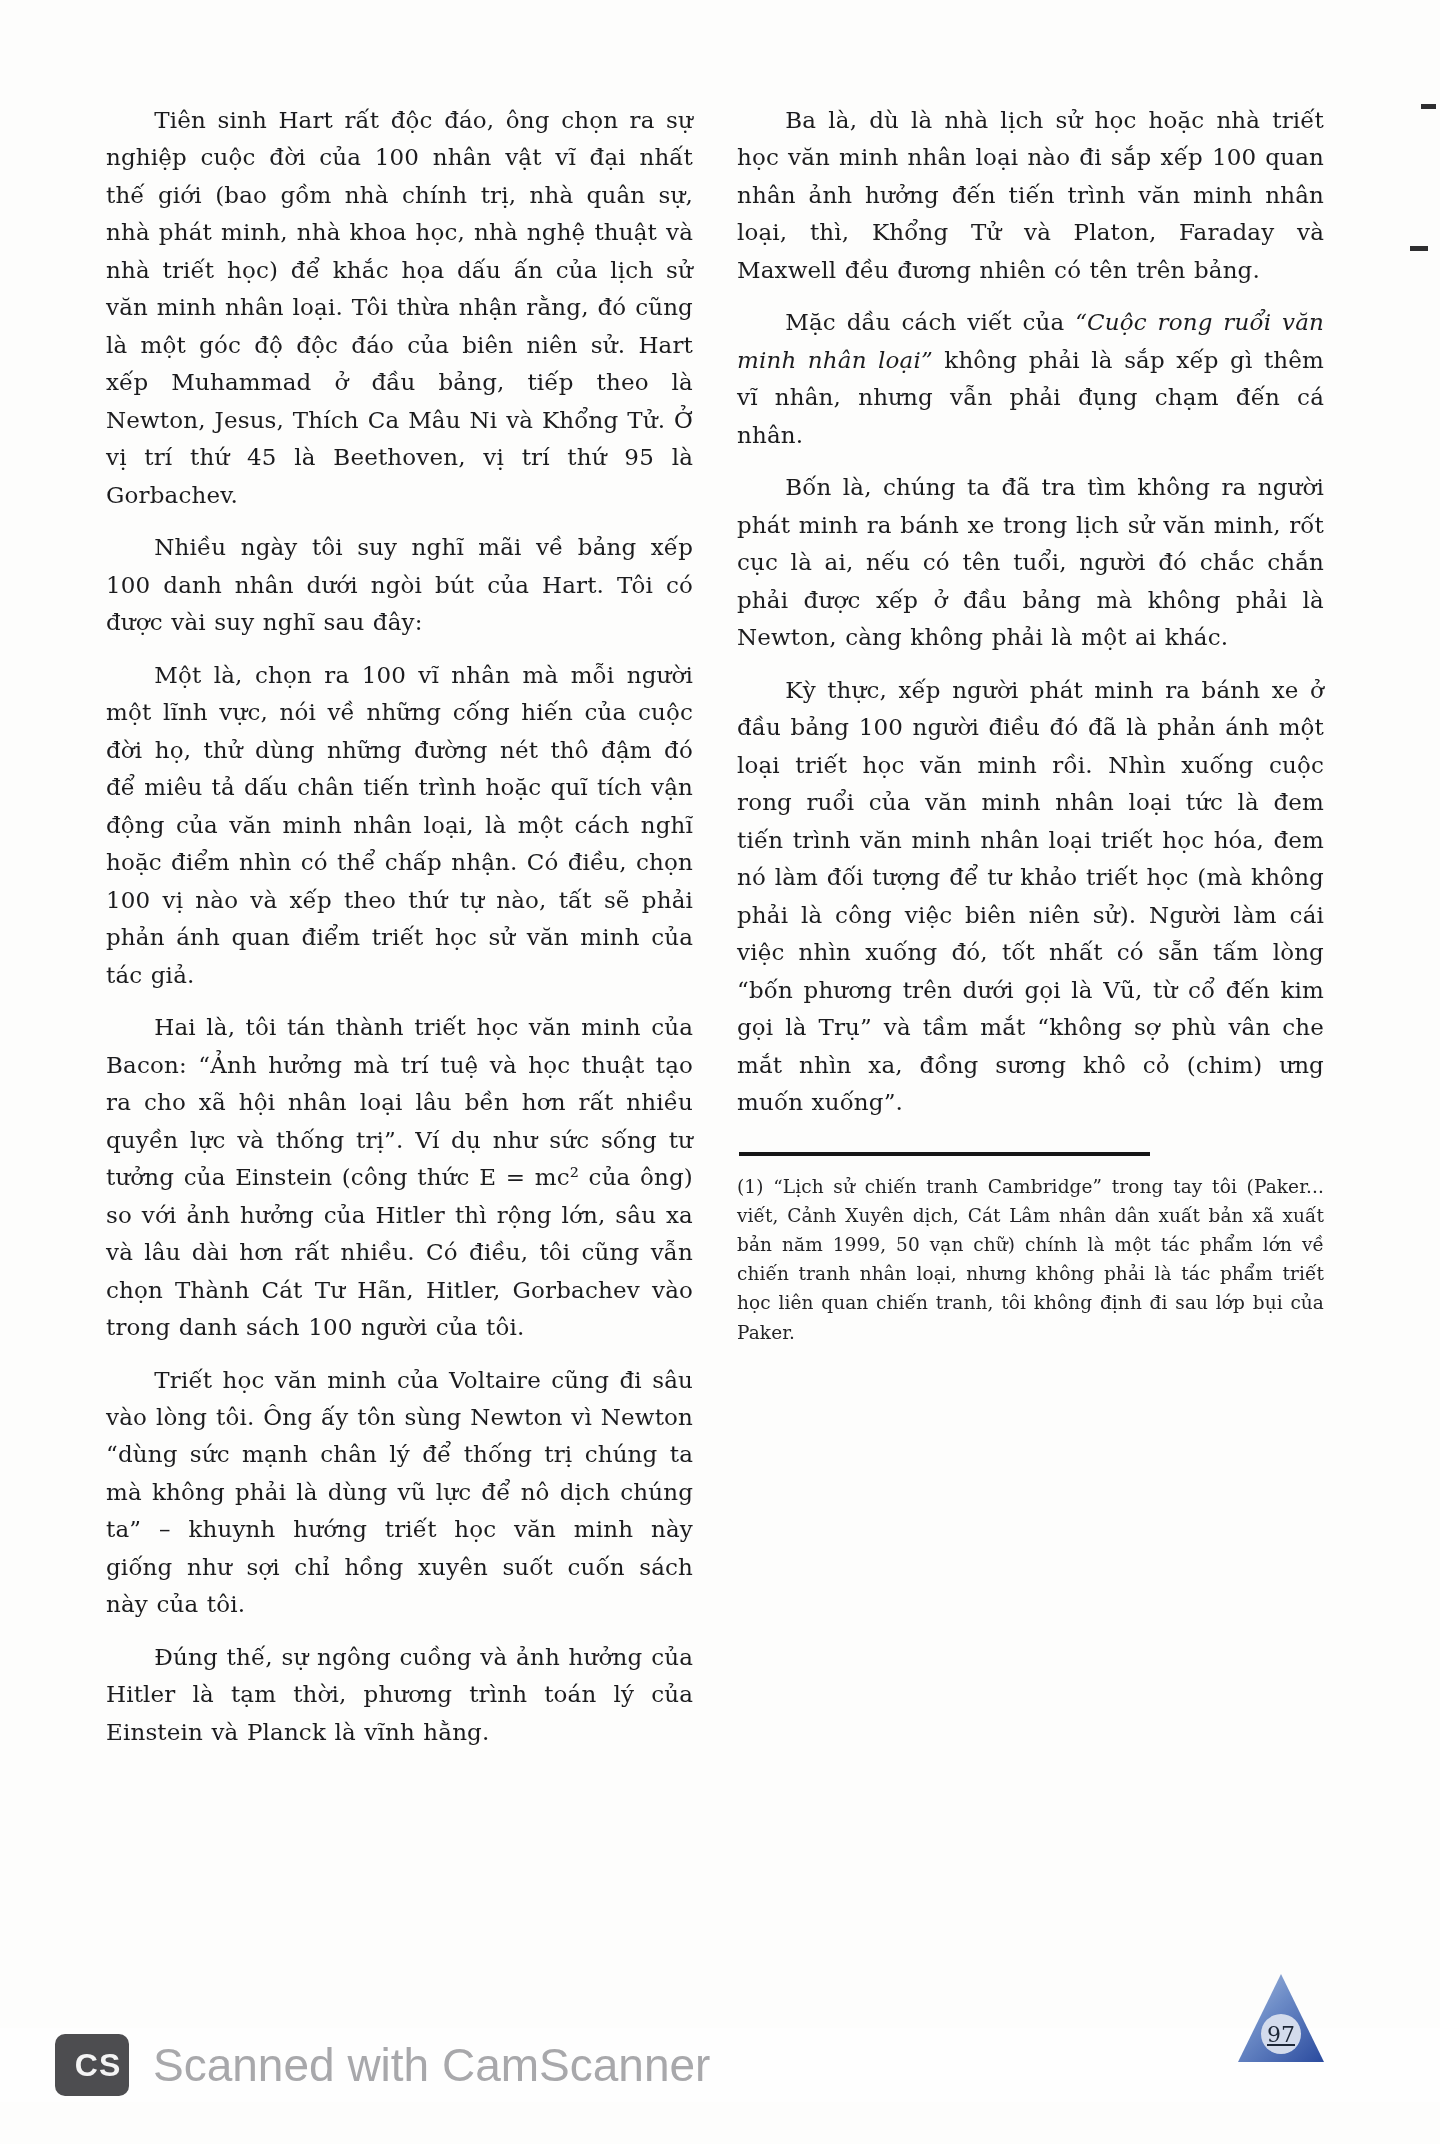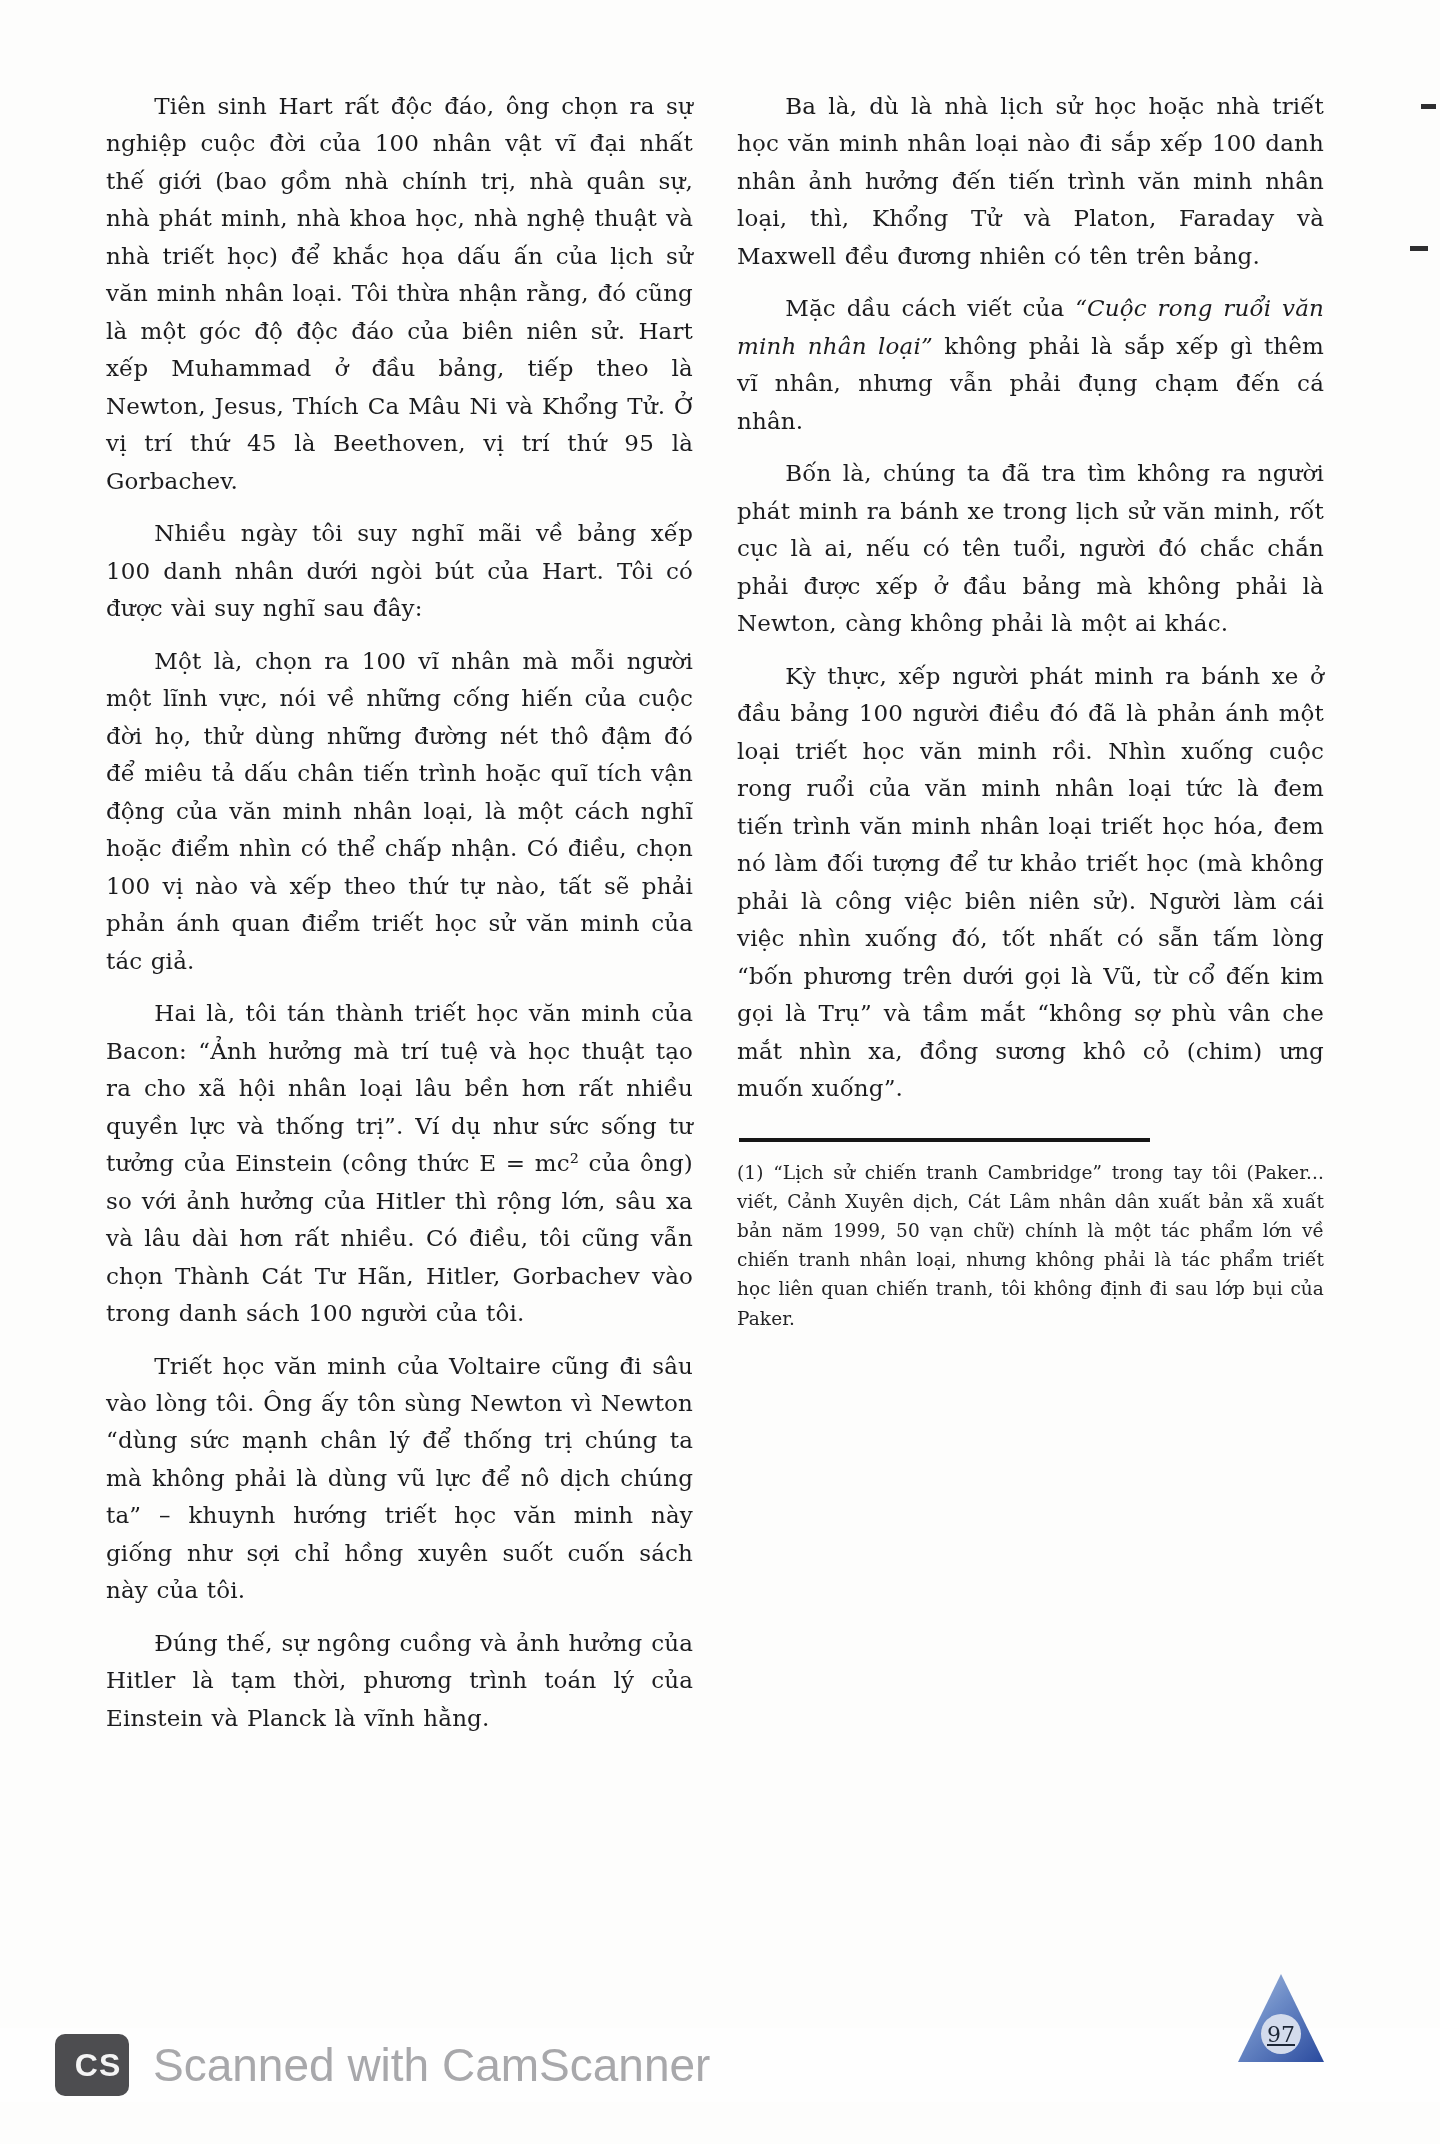--- a/index.html
+++ b/index.html
@@ -11,21 +11,21 @@
     position: relative;
     width: 1440px;
     height: 2144px;
     background: #fdfdfc;
     overflow: hidden;
     font-family: "DejaVu Serif", serif;
     color: #1c1c1e;
   }
   .columns {
     position: absolute;
-    top: 88px;
+    top: 102px;
     left: 106px;
     right: 116px;
     display: flex;
     gap: 44px;
   }
   .col {
     flex: 1;
     min-width: 0;
   }
   .col p {
@@ -136,21 +136,21 @@
     <div class="col">
       <p>Tiên sinh Hart rất độc đáo, ông chọn ra sự nghiệp cuộc đời của 100 nhân vật vĩ đại nhất thế giới (bao gồm nhà chính trị, nhà quân sự, nhà phát minh, nhà khoa học, nhà nghệ thuật và nhà triết học) để khắc họa dấu ấn của lịch sử văn minh nhân loại. Tôi thừa nhận rằng, đó cũng là một góc độ độc đáo của biên niên sử. Hart xếp Muhammad ở đầu bảng, tiếp theo là Newton, Jesus, Thích Ca Mâu Ni và Khổng Tử. Ở vị trí thứ 45 là Beethoven, vị trí thứ 95 là Gorbachev.</p>
       <p>Nhiều ngày tôi suy nghĩ mãi về bảng xếp 100 danh nhân dưới ngòi bút của Hart. Tôi có được vài suy nghĩ sau đây:</p>
       <p>Một là, chọn ra 100 vĩ nhân mà mỗi người một lĩnh vực, nói về những cống hiến của cuộc đời họ, thử dùng những đường nét thô đậm đó để miêu tả dấu chân tiến trình hoặc quĩ tích vận động của văn minh nhân loại, là một cách nghĩ hoặc điểm nhìn có thể chấp nhận. Có điều, chọn 100 vị nào và xếp theo thứ tự nào, tất sẽ phải phản ánh quan điểm triết học sử văn minh của tác giả.</p>
       <p>Hai là, tôi tán thành triết học văn minh của Bacon: “Ảnh hưởng mà trí tuệ và học thuật tạo ra cho xã hội nhân loại lâu bền hơn rất nhiều quyền lực và thống trị”. Ví dụ như sức sống tư tưởng của Einstein (công thức E = mc² của ông) so với ảnh hưởng của Hitler thì rộng lớn, sâu xa và lâu dài hơn rất nhiều. Có điều, tôi cũng vẫn chọn Thành Cát Tư Hãn, Hitler, Gorbachev vào trong danh sách 100 người của tôi.</p>
       <p>Triết học văn minh của Voltaire cũng đi sâu vào lòng tôi. Ông ấy tôn sùng Newton vì Newton “dùng sức mạnh chân lý để thống trị chúng ta mà không phải là dùng vũ lực để nô dịch chúng ta” – khuynh hướng triết học văn minh này giống như sợi chỉ hồng xuyên suốt cuốn sách này của tôi.</p>
       <p>Đúng thế, sự ngông cuồng và ảnh hưởng của Hitler là tạm thời, phương trình toán lý của Einstein và Planck là vĩnh hằng.</p>
     </div>
 
     <div class="col">
-      <p>Ba là, dù là nhà lịch sử học hoặc nhà triết học văn minh nhân loại nào đi sắp xếp 100 danh nhân ảnh hưởng đến tiến trình văn minh nhân loại, thì, Khổng Tử và Platon, Faraday và Maxwell đều đương nhiên có tên trên bảng.</p>
+      <p>Ba là, dù là nhà lịch sử học hoặc nhà triết học văn minh nhân loại nào đi sắp xếp 100 quan nhân ảnh hưởng đến tiến trình văn minh nhân loại, thì, Khổng Tử và Platon, Faraday và Maxwell đều đương nhiên có tên trên bảng.</p>
       <p><span>Mặc dầu cách viết của </span><span class="italic-seg">“Cuộc rong ruổi văn minh nhân loại”</span><span> không phải là sắp xếp gì thêm vĩ nhân, nhưng vẫn phải đụng chạm đến cá nhân.</span></p>
       <p>Bốn là, chúng ta đã tra tìm không ra người phát minh ra bánh xe trong lịch sử văn minh, rốt cục là ai, nếu có tên tuổi, người đó chắc chắn phải được xếp ở đầu bảng mà không phải là Newton, càng không phải là một ai khác.</p>
       <p>Kỳ thực, xếp người phát minh ra bánh xe ở đầu bảng 100 người điều đó đã là phản ánh một loại triết học văn minh rồi. Nhìn xuống cuộc rong ruổi của văn minh nhân loại tức là đem tiến trình văn minh nhân loại triết học hóa, đem nó làm đối tượng để tư khảo triết học (mà không phải là công việc biên niên sử). Người làm cái việc nhìn xuống đó, tốt nhất có sẵn tấm lòng “bốn phương trên dưới gọi là Vũ, từ cổ đến kim gọi là Trụ” và tầm mắt “không sợ phù vân che mắt nhìn xa, đồng sương khô cỏ (chim) ưng muốn xuống”.</p>
 
       <div class="footnote-block">
         <div class="footnote-rule"></div>
         <div class="footnote">(1) “Lịch sử chiến tranh Cambridge” trong tay tôi (Paker... viết, Cảnh Xuyên dịch, Cát Lâm nhân dân xuất bản xã xuất bản năm 1999, 50 vạn chữ) chính là một tác phẩm lớn về chiến tranh nhân loại, nhưng không phải là tác phẩm triết học liên quan chiến tranh, tôi không định đi sau lớp bụi của Paker.</div>
       </div>
     </div>
 

